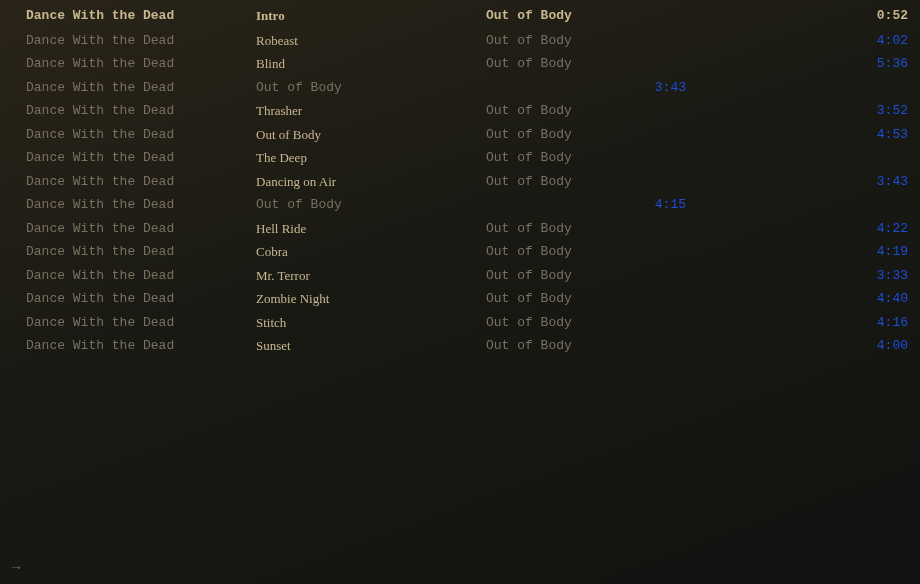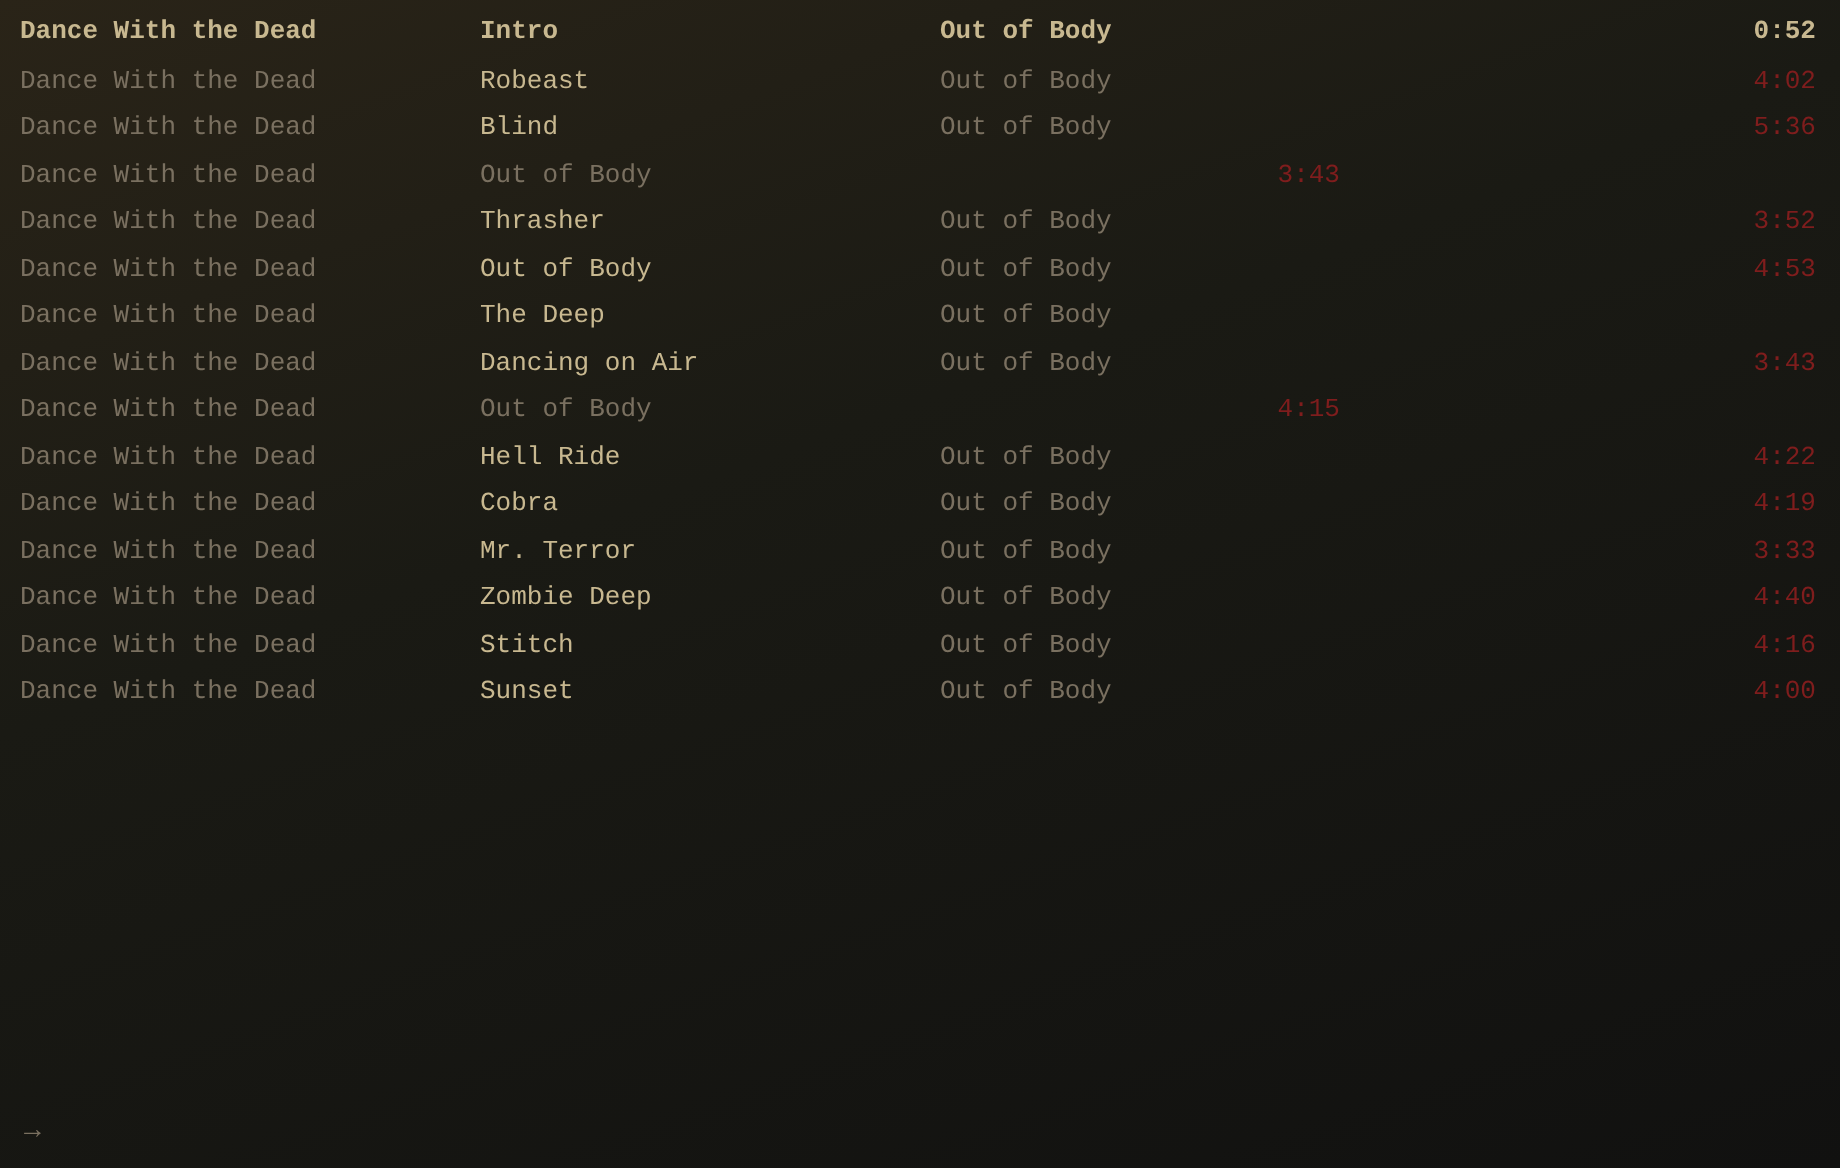--- a/index.html
+++ b/index.html
@@ -15,20 +15,21 @@
       font-family: 'Lucida Console', 'Courier New', monospace;
       font-size: 13px;
       color: #8a8070;
       overflow: hidden;
       position: relative;
     }
 
     .track-list {
       width: 100%;
       padding-top: 4px;
+      padding-left: 16px;
     }
 
     .track-row {
       display: grid;
       grid-template-columns: 230px 230px 200px 1fr;
       padding: 2px 12px 2px 10px;
       line-height: 1.5;
     }
 
     .track-row.header {
@@ -40,31 +41,32 @@
     .col-artist {
       color: #7a7060;
       white-space: nowrap;
       overflow: hidden;
     }
 
     .col-title {
       color: #c8b890;
       white-space: nowrap;
       overflow: hidden;
+      font-family: Liberation Serif, serif;
     }
 
     .col-album {
       color: #7a7060;
       white-space: nowrap;
       overflow: hidden;
     }
 
     .col-duration {
       text-align: right;
-      color: #7f1d1d;
+      color: #1d4ed8;
       white-space: nowrap;
     }
 
     .header .col-artist,
     .header .col-title,
     .header .col-album,
     .header .col-duration {
       color: #c8b890;
     }
 
@@ -144,21 +146,21 @@
       <span class="col-duration">4:19</span>
     </div>
     <div class="track-row">
       <span class="col-artist">Dance With the Dead</span>
       <span class="col-title">Mr. Terror</span>
       <span class="col-album">Out of Body</span>
       <span class="col-duration">3:33</span>
     </div>
     <div class="track-row">
       <span class="col-artist">Dance With the Dead</span>
-      <span class="col-title">Zombie Deep</span>
+      <span class="col-title">Zombie Night</span>
       <span class="col-album">Out of Body</span>
       <span class="col-duration">4:40</span>
     </div>
     <div class="track-row">
       <span class="col-artist">Dance With the Dead</span>
       <span class="col-title">Stitch</span>
       <span class="col-album">Out of Body</span>
       <span class="col-duration">4:16</span>
     </div>
     <div class="track-row">

